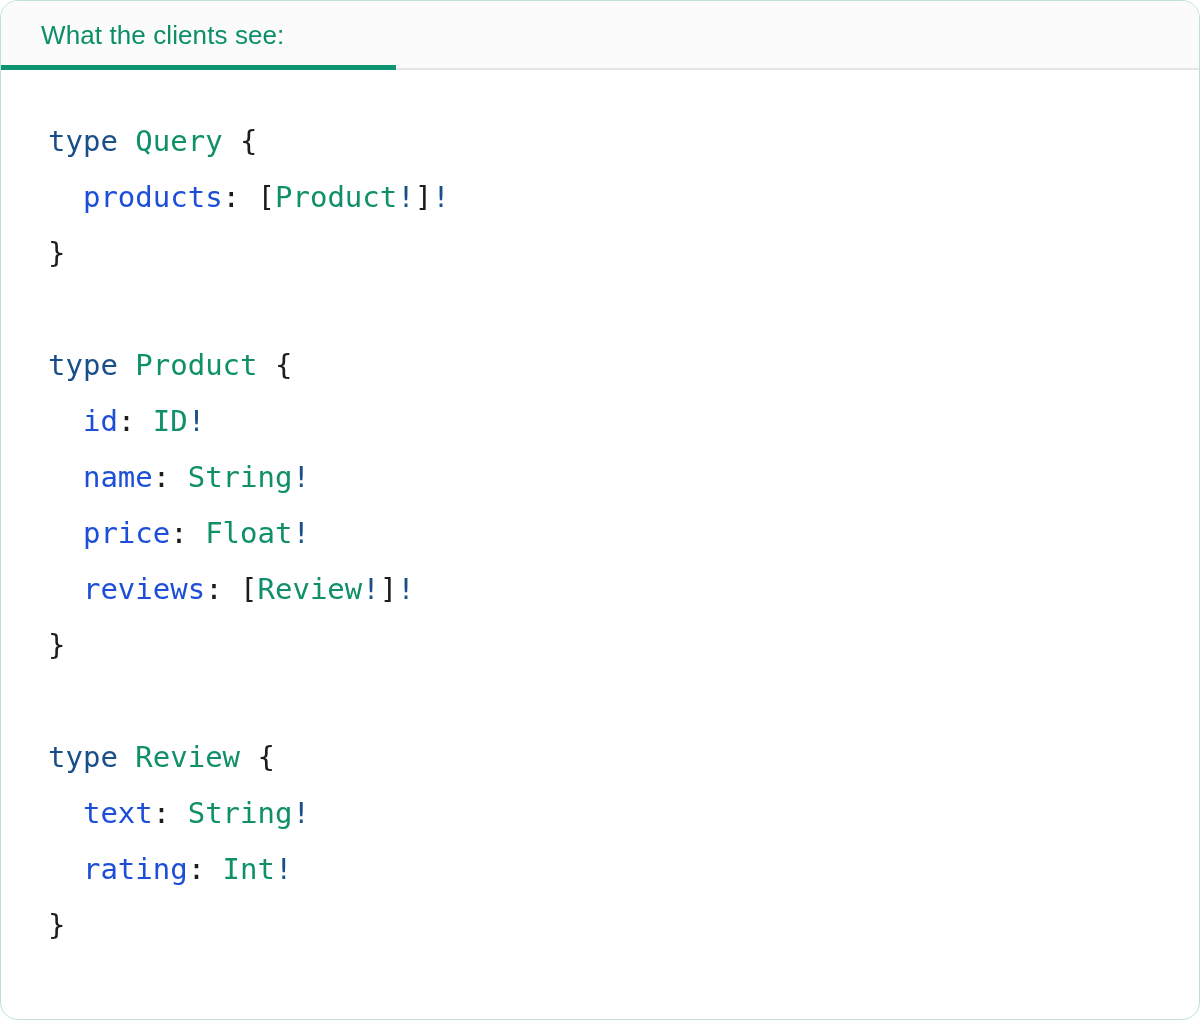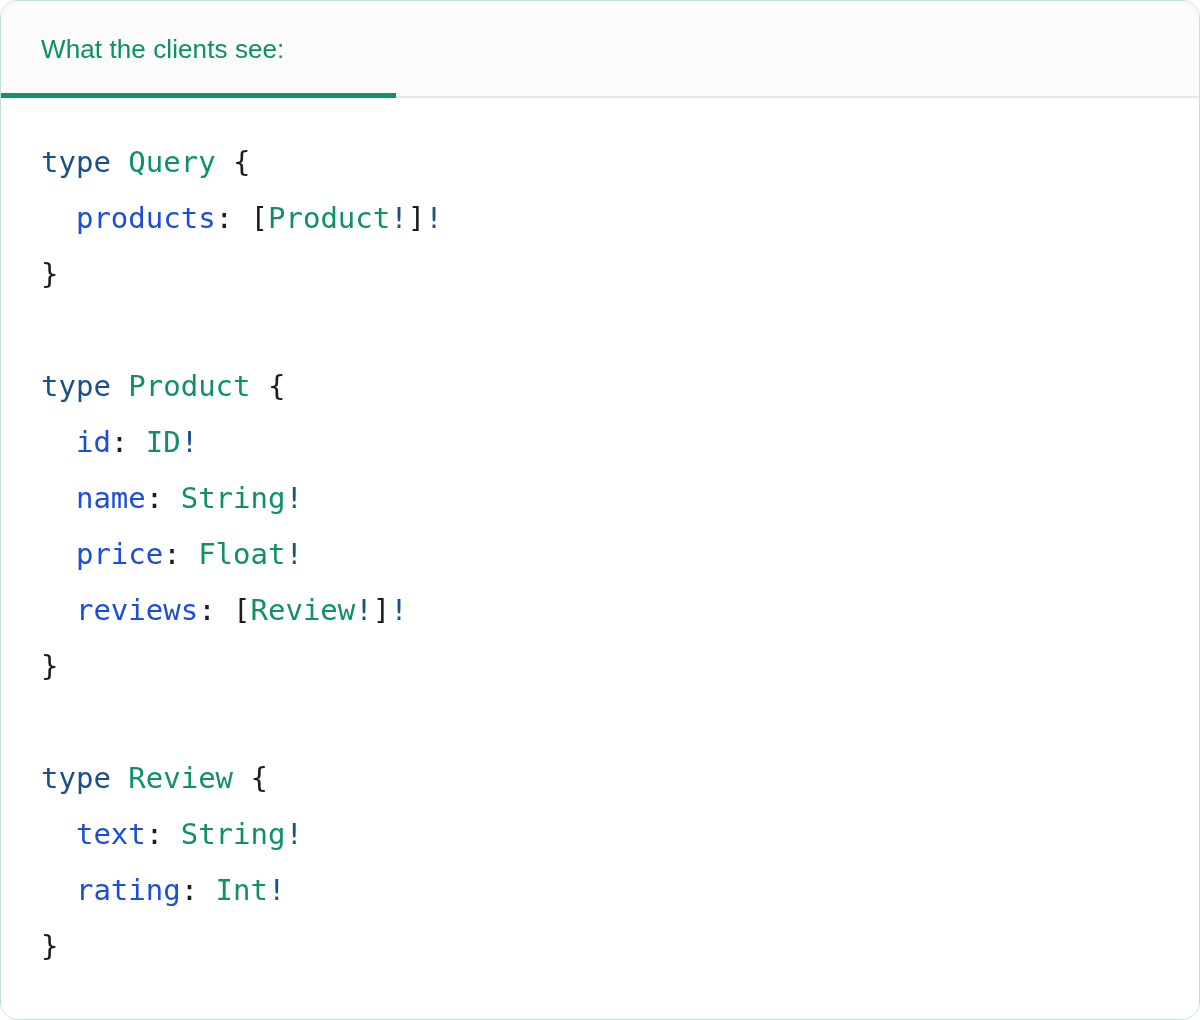--- a/index.html
+++ b/index.html
@@ -23,21 +23,21 @@
     background: #ffffff;
     border: 1px solid #bfe0d2;
     border-radius: 18px;
     overflow: hidden;
   }
 
   
   .card-header {
     position: relative;
     box-sizing: border-box;
-    height: 97px;
+    height: 69px;
     background: #fbfbfb;
     display: flex;
     align-items: flex-end;
   }
 
   .tab {
     display: flex;
     align-items: center;
     height: 100%;
     padding: 0 20px 0 40px;
@@ -77,21 +77,21 @@
 
   
   .code-body {
     box-sizing: border-box;
     padding: 36px 40px 0 40px;
     background: #ffffff;
     height: calc(1020px - 97px);
   }
 
   .code-block {
-    margin: 0;
+    margin: 7px;
     font-family: "DejaVu Sans Mono", "Liberation Mono", monospace;
     font-size: 29px;
     line-height: 56px;
     color: #1c1c1c;
     white-space: pre;
     tab-size: 2;
   }
 
   .code-line {
     white-space: pre;

